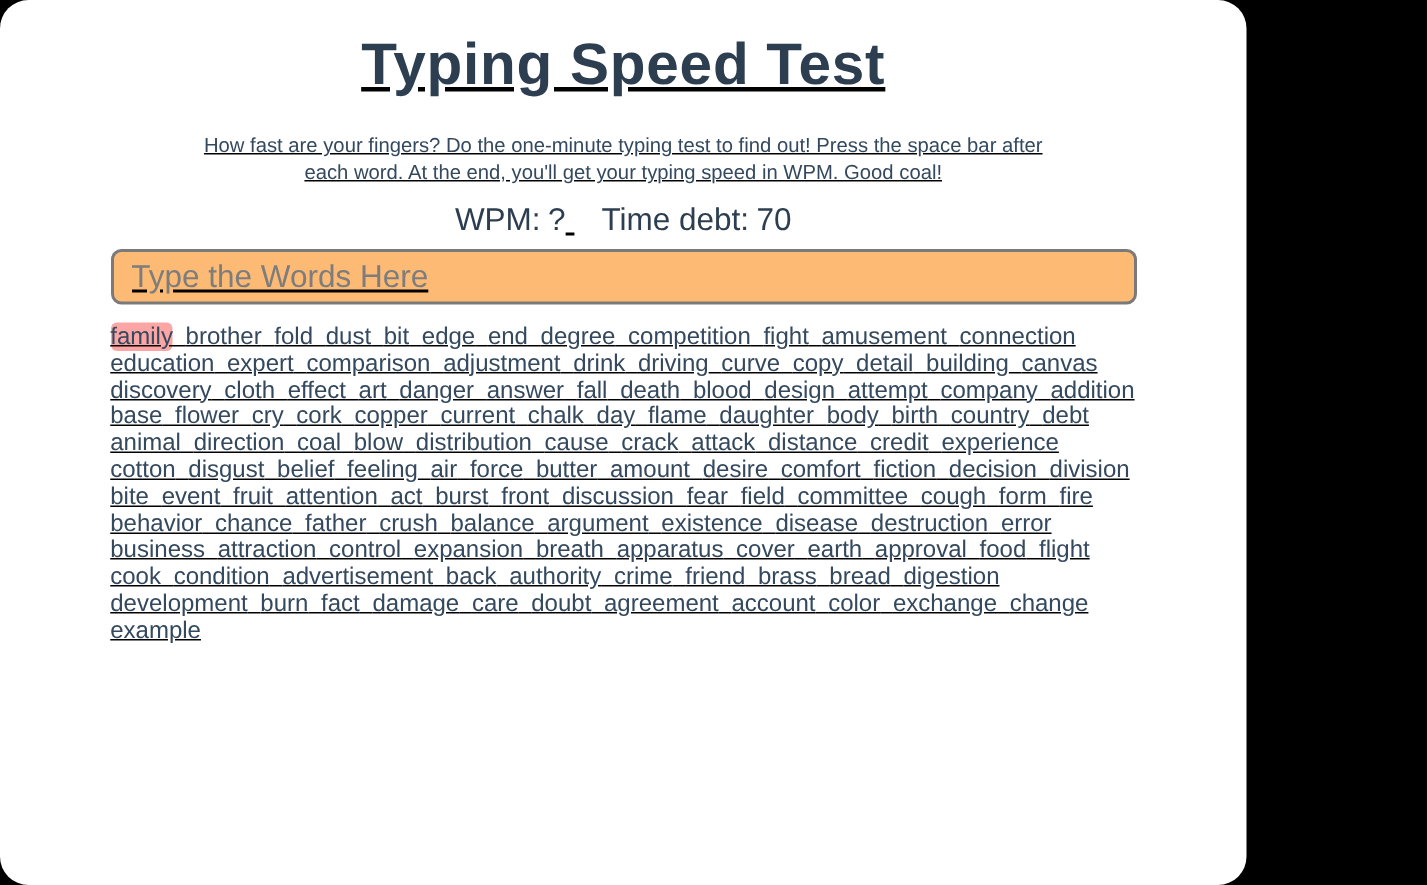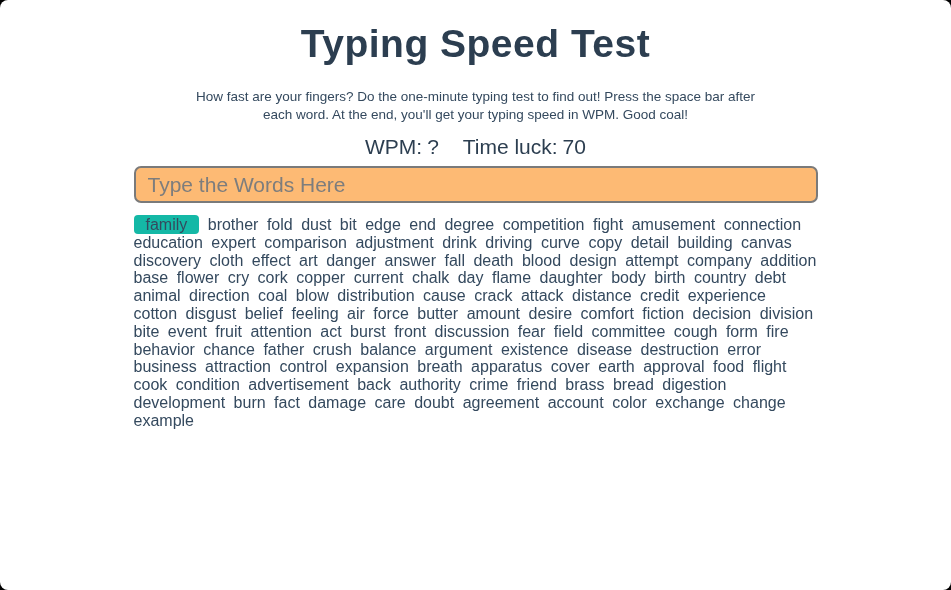--- a/index.html
+++ b/index.html
@@ -3,26 +3,27 @@
 <meta charset="utf-8">
 <style>
   html, body {
     margin: 0;
     padding: 0;
     background: #000000;
     font-family: "Liberation Sans", sans-serif;
   }
   .card {
     position: relative;
-    width: 951px;
+    width: 831px;
     height: 590px;
     background: #ffffff;
-    border-radius: 8px;
+    border-radius: 19px;
     overflow: hidden;
     box-sizing: border-box;
+    text-decoration: underline;
   }
   .content {
     width: 684px;
     margin: 0 auto;
     text-align: center;
   }
   .page-title {
     margin: 0;
     padding-top: 22px;
     font-size: 39px;
@@ -66,41 +67,41 @@
   }
   .words {
     margin-top: 13px;
     text-align: left;
     font-size: 16px;
     line-height: 17.8px;
     color: #34495e;
     word-spacing: 4px;
   }
   .words span.current {
-    background: #14b8a6;
+    background: #fca5a5;
     border-radius: 4px;
-    padding: 1px 12px;
+    padding: 1px 0;
   }
 </style>
 </head>
 <body>
 
 <div class="card">
   <div class="content">
 
     <h1 class="page-title">Typing Speed Test</h1>
 
     <p class="subtitle">How fast are your fingers? Do the one-minute typing test to find out! Press the space bar after each word. At the end, you'll get your typing speed in WPM. Good coal!</p>
 
     <div class="stats">
       <span class="stat-group">
         <span>WPM:</span><span class="stat-value">?</span>
       </span>
       <span class="stat-group">
-        <span>Time luck:</span><span class="stat-value">70</span>
+        <span>Time debt:</span><span class="stat-value">70</span>
       </span>
     </div>
 
     <input class="typing-input" type="text" placeholder="Type the Words Here" style="">
 
     <div class="words"><span class="current">family</span> <span>brother</span> <span>fold</span> <span>dust</span> <span>bit</span> <span>edge</span> <span>end</span> <span>degree</span> <span>competition</span> <span>fight</span> <span>amusement</span> <span>connection</span> <span>education</span> <span>expert</span> <span>comparison</span> <span>adjustment</span> <span>drink</span> <span>driving</span> <span>curve</span> <span>copy</span> <span>detail</span> <span>building</span> <span>canvas</span> <span>discovery</span> <span>cloth</span> <span>effect</span> <span>art</span> <span>danger</span> <span>answer</span> <span>fall</span> <span>death</span> <span>blood</span> <span>design</span> <span>attempt</span> <span>company</span> <span>addition</span> <span>base</span> <span>flower</span> <span>cry</span> <span>cork</span> <span>copper</span> <span>current</span> <span>chalk</span> <span>day</span> <span>flame</span> <span>daughter</span> <span>body</span> <span>birth</span> <span>country</span> <span>debt</span> <span>animal</span> <span>direction</span> <span>coal</span> <span>blow</span> <span>distribution</span> <span>cause</span> <span>crack</span> <span>attack</span> <span>distance</span> <span>credit</span> <span>experience</span> <span>cotton</span> <span>disgust</span> <span>belief</span> <span>feeling</span> <span>air</span> <span>force</span> <span>butter</span> <span>amount</span> <span>desire</span> <span>comfort</span> <span>fiction</span> <span>decision</span> <span>division</span> <span>bite</span> <span>event</span> <span>fruit</span> <span>attention</span> <span>act</span> <span>burst</span> <span>front</span> <span>discussion</span> <span>fear</span> <span>field</span> <span>committee</span> <span>cough</span> <span>form</span> <span>fire</span> <span>behavior</span> <span>chance</span> <span>father</span> <span>crush</span> <span>balance</span> <span>argument</span> <span>existence</span> <span>disease</span> <span>destruction</span> <span>error</span> <span>business</span> <span>attraction</span> <span>control</span> <span>expansion</span> <span>breath</span> <span>apparatus</span> <span>cover</span> <span>earth</span> <span>approval</span> <span>food</span> <span>flight</span> <span>cook</span> <span>condition</span> <span>advertisement</span> <span>back</span> <span>authority</span> <span>crime</span> <span>friend</span> <span>brass</span> <span>bread</span> <span>digestion</span> <span>development</span> <span>burn</span> <span>fact</span> <span>damage</span> <span>care</span> <span>doubt</span> <span>agreement</span> <span>account</span> <span>color</span> <span>exchange</span> <span>change</span> <span>example</span> </div>
 
   </div>
 </div>
 

